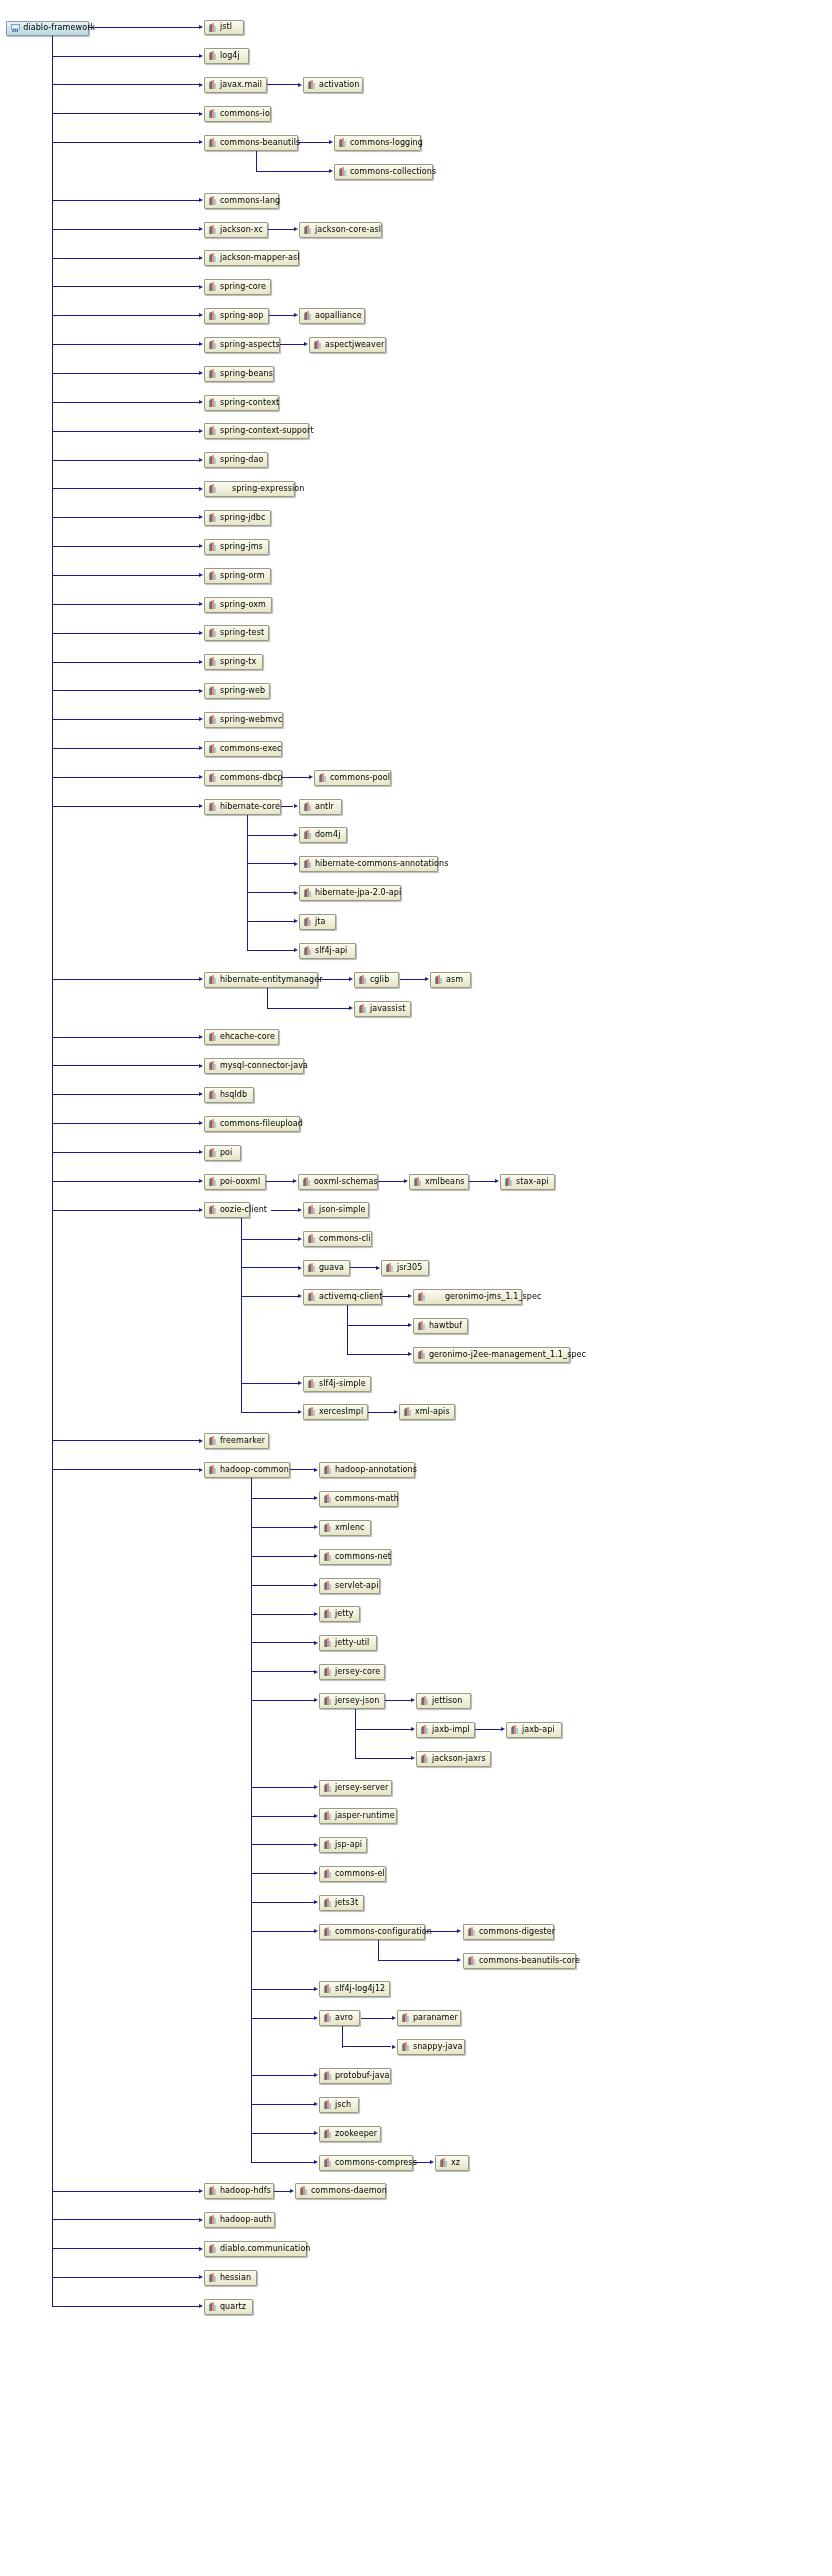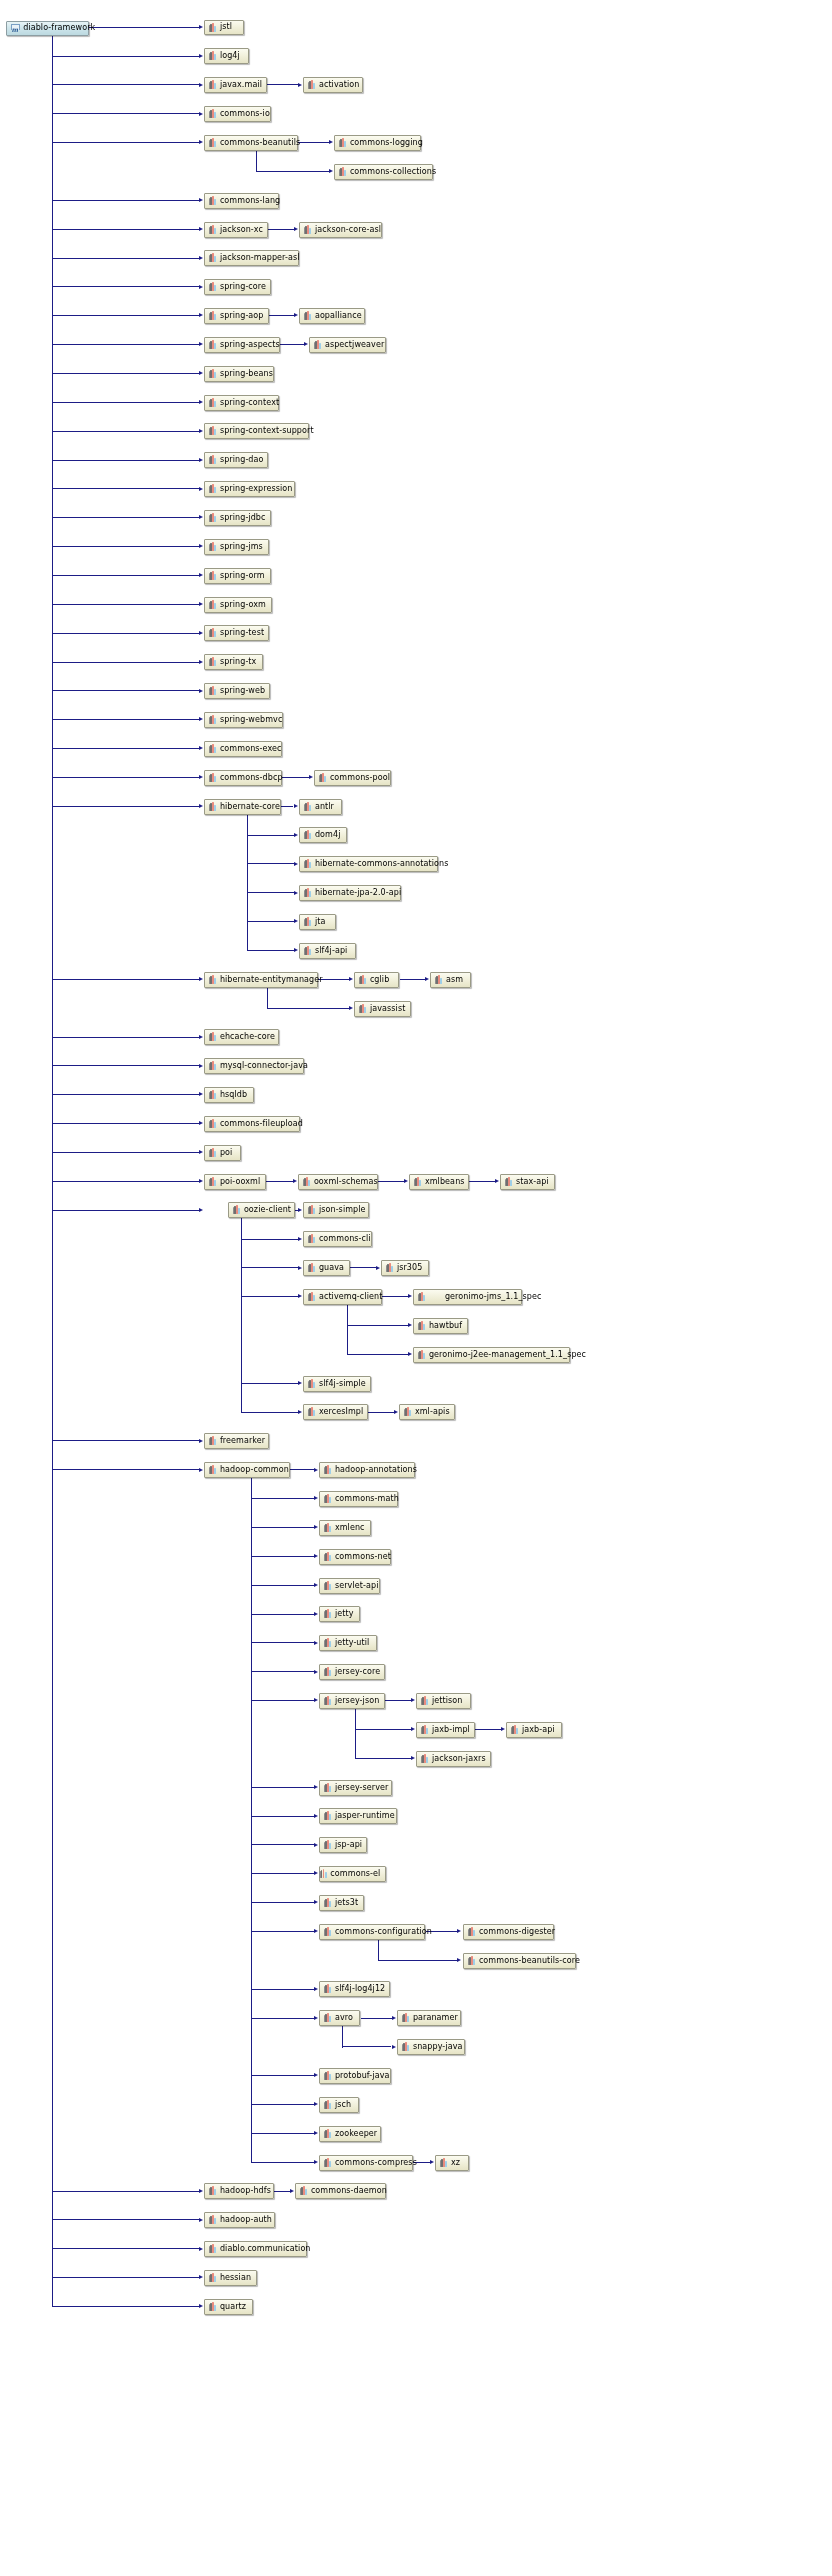--- a/index.html
+++ b/index.html
@@ -548,21 +548,21 @@
       </div>
       <div class="node" style="left: 204px; top: 452px; width: 64px;">
         <span class="bicon">
           <i></i>
           <i></i>
           <i></i>
           <i></i>
         </span>
         <span class="label">spring-dao</span>
       </div>
-      <div class="node" style="left: 204px; top: 481px; width: 91px;">
+      <div class="node" style="left: 204px; top: 481px; width: 91px; gap: 12px;">
         <span class="bicon">
           <i></i>
           <i></i>
           <i></i>
           <i></i>
         </span>
         <span class="label">spring-expression</span>
       </div>
       <div class="node" style="left: 204px; top: 510px; width: 67px;">
         <span class="bicon">
@@ -836,21 +836,21 @@
       </div>
       <div class="node" style="left: 500px; top: 1174px; width: 55px;">
         <span class="bicon">
           <i></i>
           <i></i>
           <i></i>
           <i></i>
         </span>
         <span class="label">stax-api</span>
       </div>
-      <div class="node" style="left: 204px; top: 1202px; width: 67px; margin-left: 24px;">
+      <div class="node" style="left: 204px; top: 1202px; width: 46px;">
         <span class="bicon">
           <i></i>
           <i></i>
           <i></i>
           <i></i>
         </span>
         <span class="label">oozie-client</span>
       </div>
       <div class="node" style="left: 303px; top: 1202px; width: 66px;">
         <span class="bicon">
@@ -1106,21 +1106,21 @@
       </div>
       <div class="node" style="left: 319px; top: 1837px; width: 48px;">
         <span class="bicon">
           <i></i>
           <i></i>
           <i></i>
           <i></i>
         </span>
         <span class="label">jsp-api</span>
       </div>
-      <div class="node" style="left: 319px; top: 1866px; width: 67px; justify-content: flex-end;">
+      <div class="node" style="left: 319px; top: 1866px; width: 67px;">
         <span class="bicon">
           <i></i>
           <i></i>
           <i></i>
           <i></i>
         </span>
         <span class="label">commons-el</span>
       </div>
       <div class="node" style="left: 319px; top: 1895px; width: 45px;">
         <span class="bicon">

